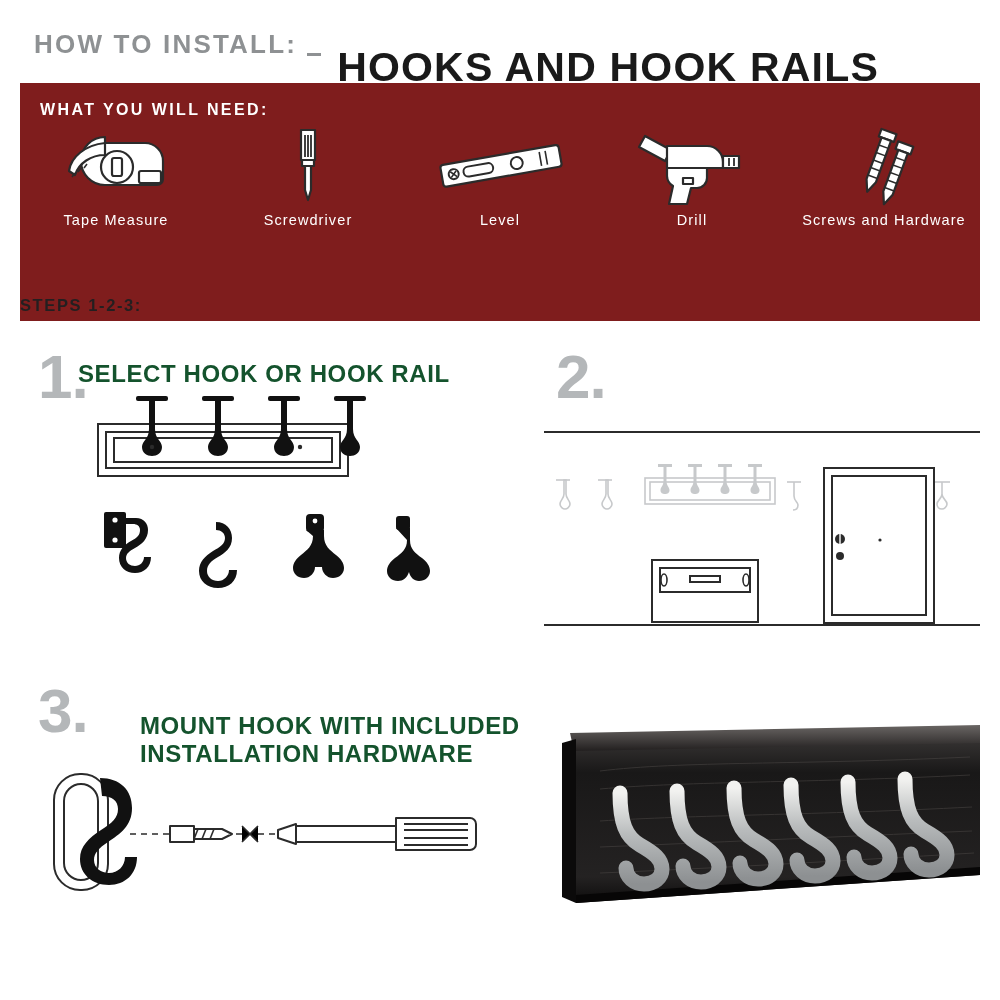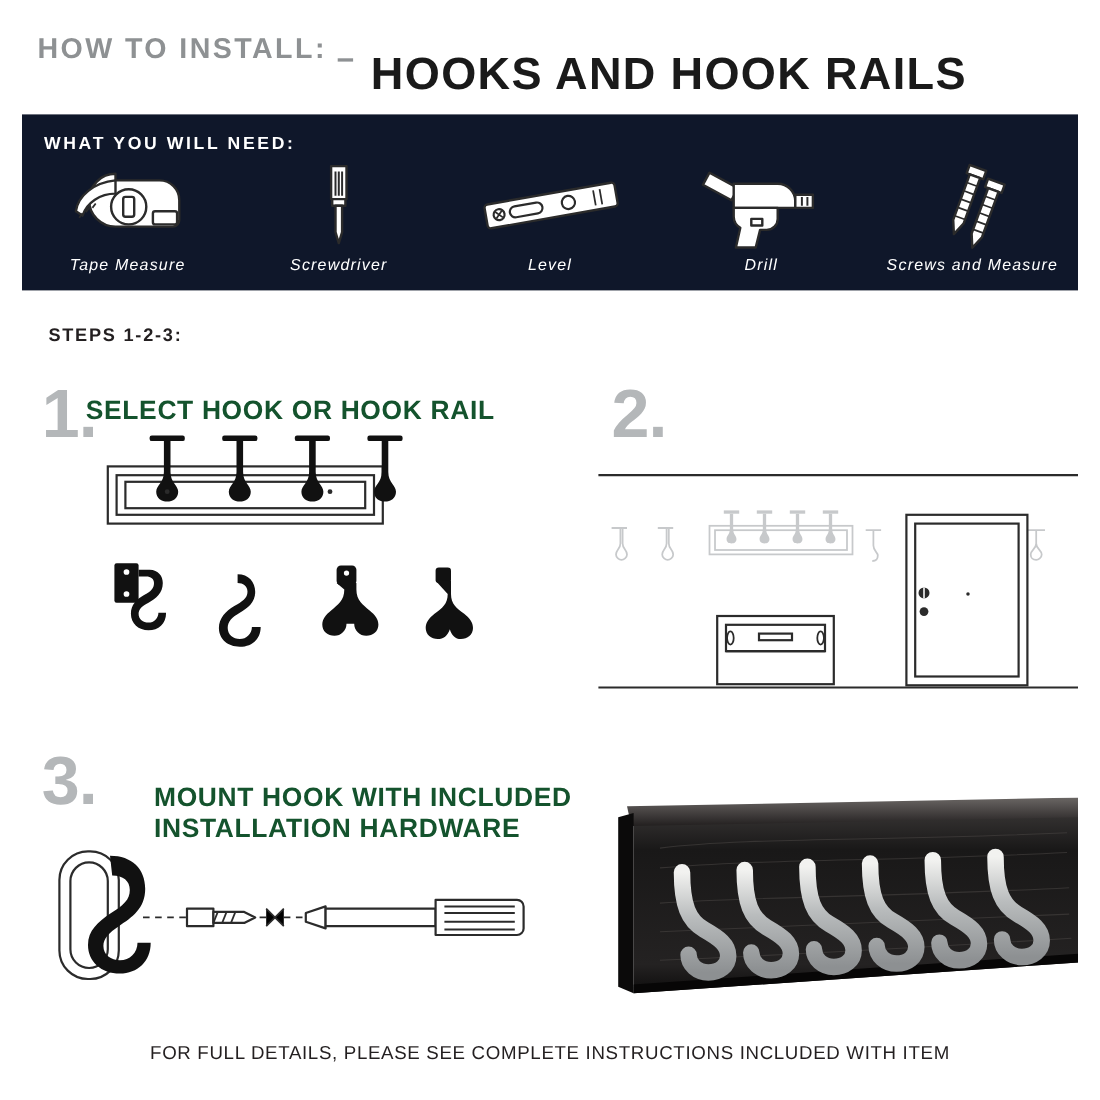--- a/index.html
+++ b/index.html
@@ -55,24 +55,24 @@
     color: #1a1a1a;
     white-space: nowrap;
     margin-left: 6px;
     margin-top: 46px;
   }
 
   
   .band {
     position: absolute;
     left: 20px;
-    top: 104px;
+    top: 83px;
     width: 960px;
-    height: 160px;
-    background: #0f172a;
+    height: 238px;
+    background: #7f1d1d;
   }
   .band-title {
     position: absolute;
     left: 20px;
     top: 18px;
     font-size: 16px;
     font-weight: bold;
     letter-spacing: 2.4px;
     color: #ffffff;
   }
@@ -98,27 +98,26 @@
     align-items: center;
     justify-content: center;
   }
   .tool-label {
     margin-top: 4px;
     font-size: 14.5px;
     letter-spacing: 1.1px;
     color: #ffffff;
     text-align: center;
     line-height: 1.25;
-    font-style: italic;
   }
 
   
   .steps-title {
     position: absolute;
-    left: 44px;
+    left: 20px;
     top: 296px;
     font-size: 16.5px;
     font-weight: bold;
     letter-spacing: 1.6px;
     color: #231f20;
   }
 
   
   .step-num {
     position: absolute;
@@ -280,21 +279,21 @@
               <g stroke="#2b2b2b" stroke-width="1.5" transform="translate(20 6)">
                 <path d="M43 22 h10"></path>
                   <path d="M43 30 h10"></path>
                   <path d="M43 38 h10"></path>
                   <path d="M43 46 h10"></path>
                   <path d="M43 54 h10"></path>
               </g>
             </g>
           </svg>
         </div>
-        <div class="tool-label">Screws and Measure</div>
+        <div class="tool-label">Screws and Hardware</div>
       </div>
 
     </div>
   </div>
 
   <div class="steps-title">STEPS 1-2-3:</div>
 
   <div class="step-num" id="step1-num">1.</div>
   <div class="step-head" id="step1-head">SELECT HOOK OR HOOK RAIL</div>
 
@@ -531,15 +530,14 @@
         <g transform="translate(308,57)">
           <path d="M0 0 c0 30 6 44 20 52 14 8 22 14 22 24 0 9-8 15-18 15 -10 0-18-7-18-16" fill="none" stroke="url(#metg)" stroke-width="15" stroke-linecap="round"></path>
         </g>
         <g transform="translate(365,54)">
           <path d="M0 0 c0 30 6 44 20 52 14 8 22 14 22 24 0 9-8 15-18 15 -10 0-18-7-18-16" fill="none" stroke="url(#metg)" stroke-width="15" stroke-linecap="round"></path>
         </g>
       </g>
     </svg>
   </div>
 
-  <div class="footer">FOR FULL DETAILS, PLEASE SEE COMPLETE INSTRUCTIONS INCLUDED WITH ITEM</div>
 
 </div>
 
 </body></html>

